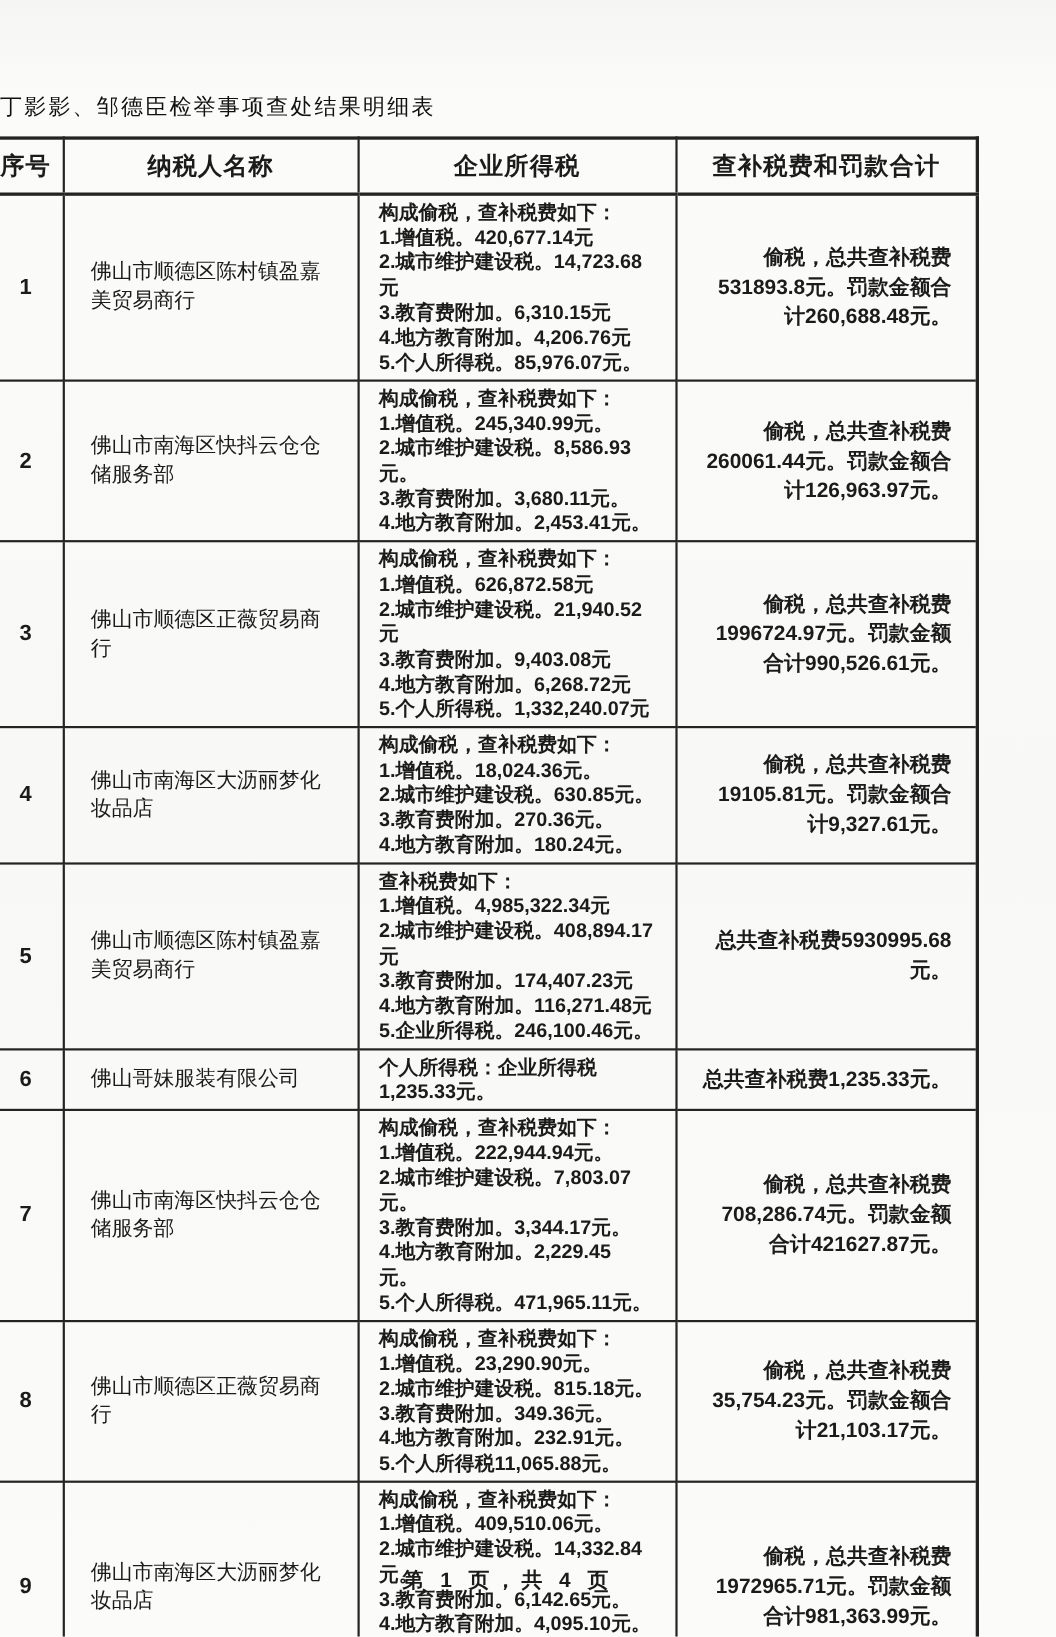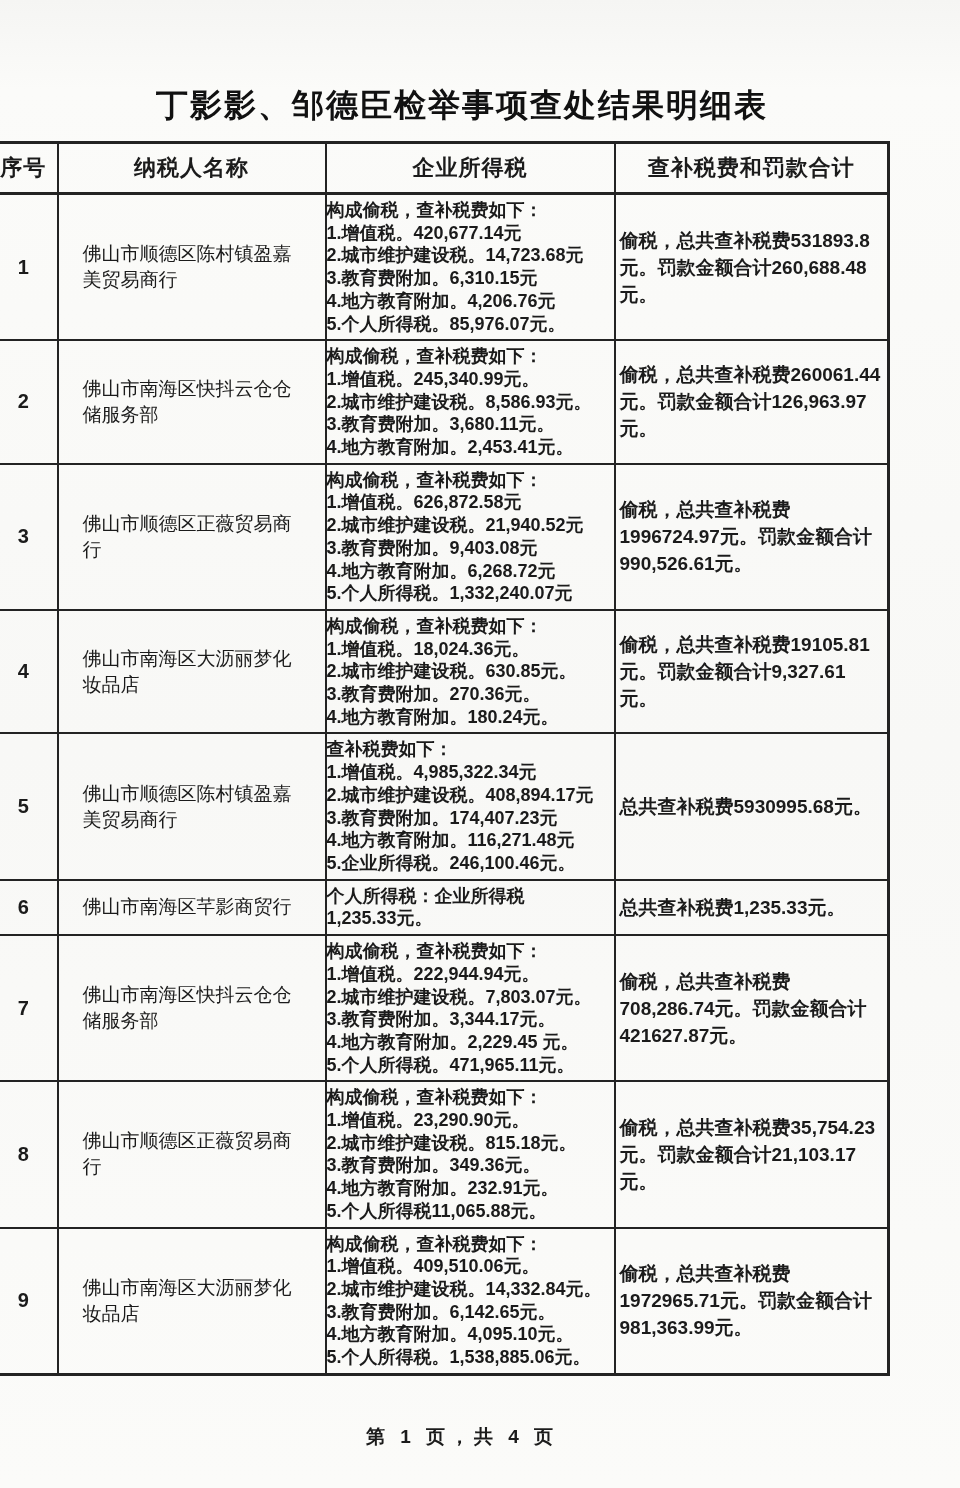--- a/index.html
+++ b/index.html
@@ -14,23 +14,23 @@
     position: relative;
     width: 960px;
     height: 1488px;
     overflow: hidden;
     background: linear-gradient(180deg, #f5f5f3 0%, #fbfbf9 6%, #f8f8f6 50%, #fbfbf9 100%);
     color: #1b1b1b;
   }
   .title {
     margin-top: 84px;
     width: 924px;
-    text-align: center;
-    font-size: 32px;
-    font-weight: bold;
+    text-align: left;
+    font-size: 20px;
+    font-weight: normal;
     letter-spacing: 2px;
     color: #111;
   }
   .table-wrap {
     margin-top: 13px;
     margin-left: -13px;
   }
   table.result-table {
     border-collapse: collapse;
     table-layout: fixed;
@@ -58,30 +58,31 @@
   }
   td.c-name {
     font-size: 19px;
     font-weight: normal;
     padding: 4px 24px;
     line-height: 26px;
   }
   td.c-detail {
     font-size: 18px;
     font-weight: bold;
-    padding: 4px 0;
+    padding: 4px 18px;
     line-height: 22.7px;
     white-space: pre-line;
     vertical-align: middle;
   }
   td.c-total {
     font-size: 19px;
     font-weight: bold;
-    padding: 4px 4px;
+    padding: 4px 22px;
     line-height: 27px;
+    text-align: right;
   }
   .footer {
     position: absolute;
     bottom: 38px;
     width: 924px;
     text-align: center;
     font-size: 19px;
     font-weight: bold;
     letter-spacing: 5px;
   }
@@ -158,21 +159,21 @@
           <td class="c-detail">查补税费如下：
 1.增值税。4,985,322.34元
 2.城市维护建设税。408,894.17元
 3.教育费附加。174,407.23元
 4.地方教育附加。116,271.48元
 5.企业所得税。246,100.46元。</td>
           <td class="c-total">总共查补税费5930995.68元。</td>
         </tr>
         <tr>
           <td class="c-idx">6</td>
-          <td class="c-name">佛山市南海区芊影商贸行</td>
+          <td class="c-name">佛山哥妹服装有限公司</td>
           <td class="c-detail">个人所得税：企业所得税
 1,235.33元。</td>
           <td class="c-total">总共查补税费1,235.33元。</td>
         </tr>
         <tr>
           <td class="c-idx">7</td>
           <td class="c-name">佛山市南海区快抖云仓仓储服务部</td>
           <td class="c-detail">构成偷税，查补税费如下：
 1.增值税。222,944.94元。
 2.城市维护建设税。7,803.07元。

